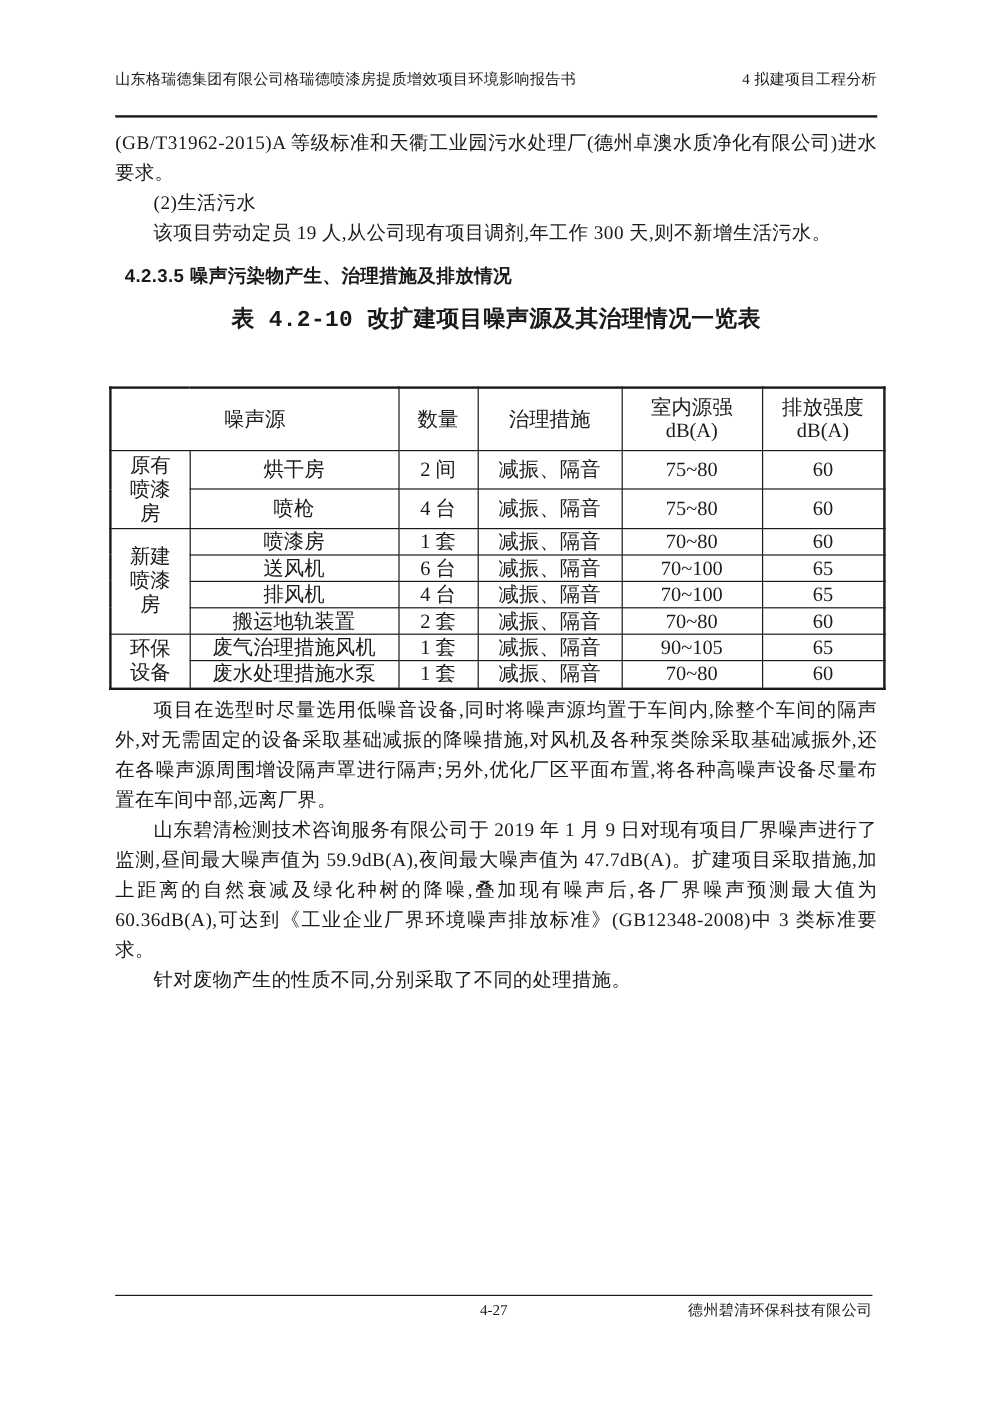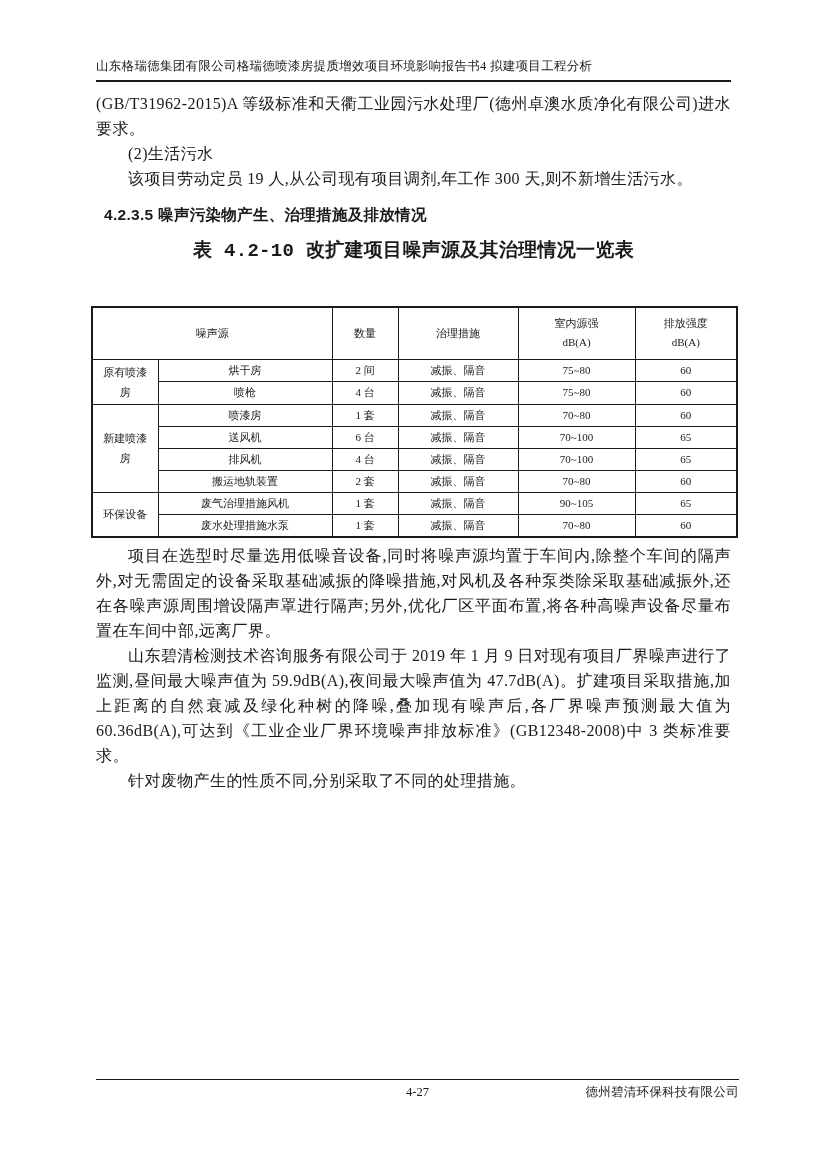--- a/index.html
+++ b/index.html
@@ -9,24 +9,25 @@
     margin:0 auto;
     background:#ffffff;
     color:#1a1a1a;
     font-family:"Liberation Serif","DejaVu Serif",serif;
     box-sizing:border-box;
     padding:58px 96px 0 96px;
     overflow:hidden;
   }
   .page-header {
     display:flex;
+    justify-content:space-between;
     align-items:flex-end;
     font-size:12.5px;
     line-height:17px;
-    padding-bottom:5px;
+    padding-bottom:21px;
     border-bottom:2px solid #1a1a1a;
     letter-spacing:0.3px;
   }
   .doc-main { margin-top:9px; }
   .para {
     margin:0;
     font-size:16px;
     line-height:25px;
     text-align:justify;
     text-indent:2em;
@@ -49,38 +50,38 @@
     line-height:26px;
     text-align:center;
     letter-spacing:0.3px;
   }
   table.noise {
     border-collapse:collapse;
     table-layout:fixed;
     width:645px;
     margin-left:-5px;
     border:2px solid #1a1a1a;
-    font-size:11px;
+    font-size:17px;
     margin-top:42px;
   }
   table.noise th, table.noise td {
     border:1px solid #1a1a1a;
     text-align:center;
     vertical-align:middle;
     padding:1px 4px;
     font-weight:normal;
     line-height:19px;
     overflow:hidden;
   }
   table.noise tr.hrow { height:52px; }
   table.noise tr.drow { height:22px; }
   table.noise td.grp { padding:2px 9px; line-height:20px; }
   .page-footer {
     position:absolute;
-    left:96px; right:88px; top:1079px;
+    left:96px; right:100px; top:1079px;
     border-top:1.5px solid #1a1a1a;
     font-size:12.5px;
     line-height:16px;
     padding-top:4px;
     height:22px;
   }
   .page-footer .page-num {
     position:absolute;
     left:50%;
     transform:translateX(-50%);

